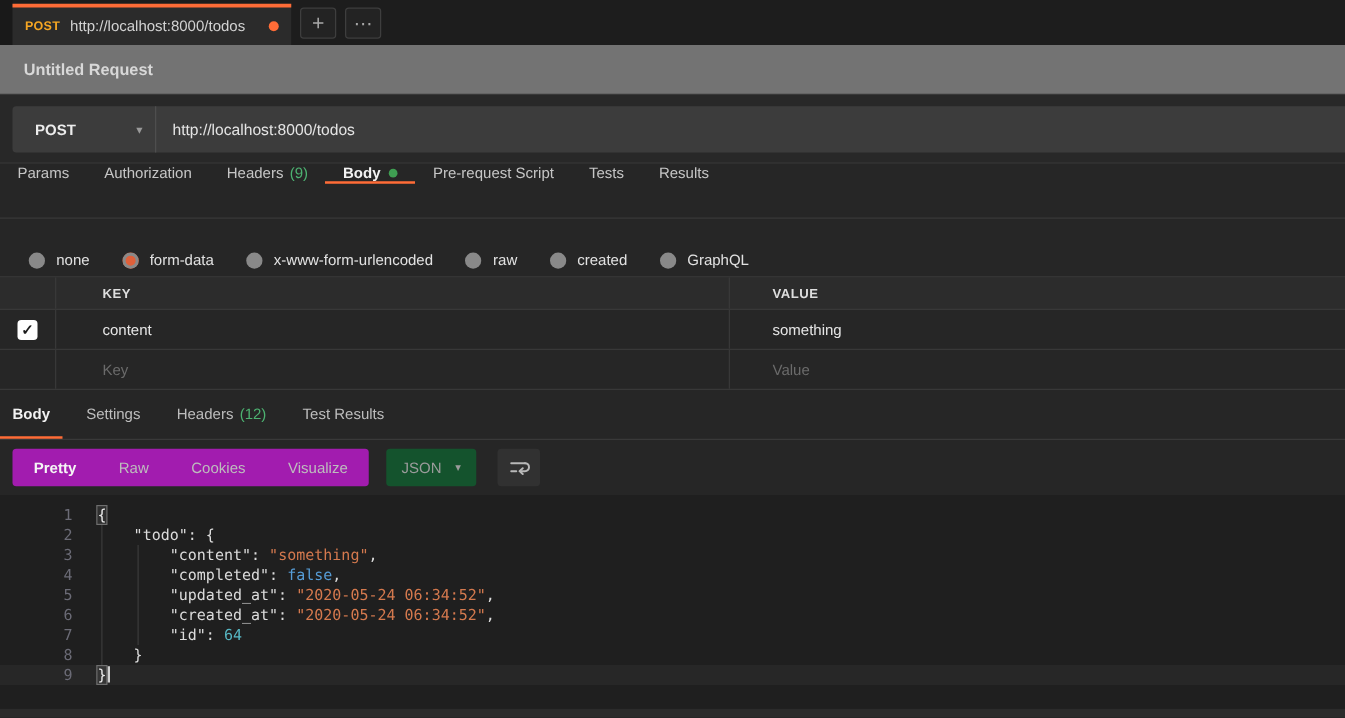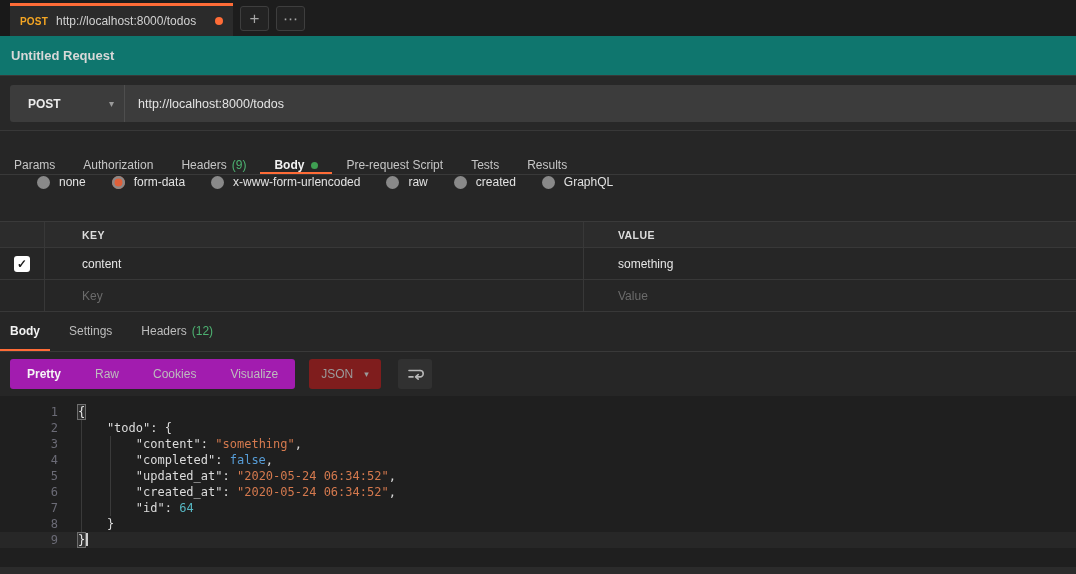--- a/index.html
+++ b/index.html
@@ -26,46 +26,46 @@
   .tab-btn {
     width: 29px; height: 25px; margin: 0 0 5px 7px;
     border: 1px solid #3e3e3e; border-radius: 3px;
     color: #a6a6a6; display: flex; align-items: center; justify-content: center;
     cursor: pointer; background: #232323;
   }
   .tab-btn.plus { font-size: 17px; font-weight: 300; }
   .tab-btn.more { font-size: 15px; letter-spacing: 0; }
 
   
-  .title-row { height: 40px; background: #0f766e; display: flex; align-items: center;
-               padding-left: 11px; border-bottom: 1px solid #383838; flex: none; }
+  .title-row { height: 40px; background: #737373; display: flex; align-items: center;
+               padding-left: 19px; border-bottom: 1px solid #383838; flex: none; }
   .title-row .title { font-size: 13px; font-weight: bold; color: #d8d8d8; }
 
   
   .url-row { height: 55px; background: #282828; padding: 9px 0 0 10px; border-bottom: 1px solid #383838; flex: none; }
   .url-bar { height: 37px; background: #3c3c3c; border-radius: 3px 0 0 3px; display: flex; align-items: stretch; }
   .method-select { width: 115px; display: flex; align-items: center; padding: 0 10px 0 18px;
                    cursor: pointer; border-right: 1px solid #4e4e4e; }
   .method-select .m-label { font-size: 12px; font-weight: bold; color: #ececec; }
   .method-select .chev { margin-left: auto; font-size: 10px; color: #9a9a9a; }
   .url-input { flex: 1; display: flex; align-items: center; padding-left: 13px;
                font-size: 12.5px; color: #e4e4e4; cursor: text; }
 
   
   .rq-tabs { height: 44px; background: #262626; border-bottom: 1px solid #393939;
-             display: flex; align-items: flex-end; flex: none; }
+             display: flex; align-items: flex-start; flex: none; }
   .rq-tab { display: flex; align-items: center; padding: 0 14px; font-size: 12px;
             color: #c6c6c6; cursor: pointer; border-bottom: 2px solid transparent; }
   .rq-tab.active { color: #f2f2f2; font-weight: bold; border-bottom-color: var(--accent); }
   .badge { color: var(--green); margin-left: 5px; }
   .green-dot { width: 7px; height: 7px; border-radius: 50%; background: #3f9e52; margin-left: 7px; }
 
   
-  .mode-row { height: 40px; display: flex; align-items: flex-start; gap: 26px;
-              padding-left: 37px; flex: none; }
+  .mode-row { height: 40px; display: flex; align-items: flex-end; gap: 26px;
+              padding-left: 23px; flex: none; }
   .mode-item { display: flex; align-items: center; cursor: pointer; }
   .radio { width: 13px; height: 13px; border-radius: 50%; background: #898989; flex: none; }
   .mode-item.selected .radio { background: #e0603a; box-shadow: inset 0 0 0 2.5px #898989; }
   .mode-item .m-txt { font-size: 12px; color: #e2e2e2; margin-left: 9px; }
 
   
   .kv-table { margin-top: 6px; border-top: 1px solid #3a3a3a; flex: none; }
   .kv-row { display: flex; border-bottom: 1px solid #383838; align-items: stretch; gap: 24px; }
   .kv-row.head { height: 26px; background: #2c2c2c; }
   .kv-row.data, .kv-row.ghost { height: 32px; }
@@ -89,21 +89,21 @@
   .rs-tab { display: flex; align-items: center; padding: 0 10px; margin-right: 9px;
             font-size: 12px; color: #bdbdbd; cursor: pointer; border-bottom: 2px solid transparent; }
   .rs-tab.active { color: #f2f2f2; font-weight: bold; border-bottom-color: var(--accent); }
 
   
   .resp-toolbar { height: 44px; display: flex; align-items: center; padding-left: 10px; flex: none; }
   .seg-group { display: inline-flex; background: #a21caf; border-radius: 3px; height: 30px; }
   .seg { display: flex; align-items: center; padding: 0 17px; font-size: 12px;
          color: #bdbdbd; cursor: pointer; border-radius: 3px; }
   .seg.active { color: #f5f5f5; font-weight: bold; }
-  .fmt-select { margin-left: 14px; height: 30px; background: #7f1d1d; border-radius: 3px;
+  .fmt-select { margin-left: 14px; height: 30px; background: #14532d; border-radius: 3px;
                 display: flex; align-items: center; padding: 0 12px; cursor: pointer; }
   .fmt-select .f-label { font-size: 12px; color: #9b9b9b; }
   .fmt-select .chev { font-size: 9px; color: #9b9b9b; margin-left: 11px; }
   .wrap-btn { margin-left: 17px; width: 34px; height: 30px; background: #313131; border-radius: 3px;
               display: flex; align-items: center; justify-content: center; cursor: pointer; }
 
   
   .editor { flex: 1; background: #1f1f1f; position: relative;
             font-family: "DejaVu Sans Mono", monospace; font-size: 12px;
             padding-top: 8px; overflow: hidden; }
@@ -249,20 +249,23 @@
   <div class="rs-tab active">
     <span>Body</span>
   </div>
   <div class="rs-tab">
     <span>Settings</span>
   </div>
   <div class="rs-tab">
     <span>Headers</span>
     <span class="badge">(12)</span>
   </div>
+  <div class="rs-tab">
+    <span>Test Results</span>
+  </div>
 </div>
 
 <div class="resp-toolbar">
   <div class="seg-group">
     <div class="seg active">
       <span>Pretty</span>
     </div>
     <div class="seg">
       <span>Raw</span>
     </div>

